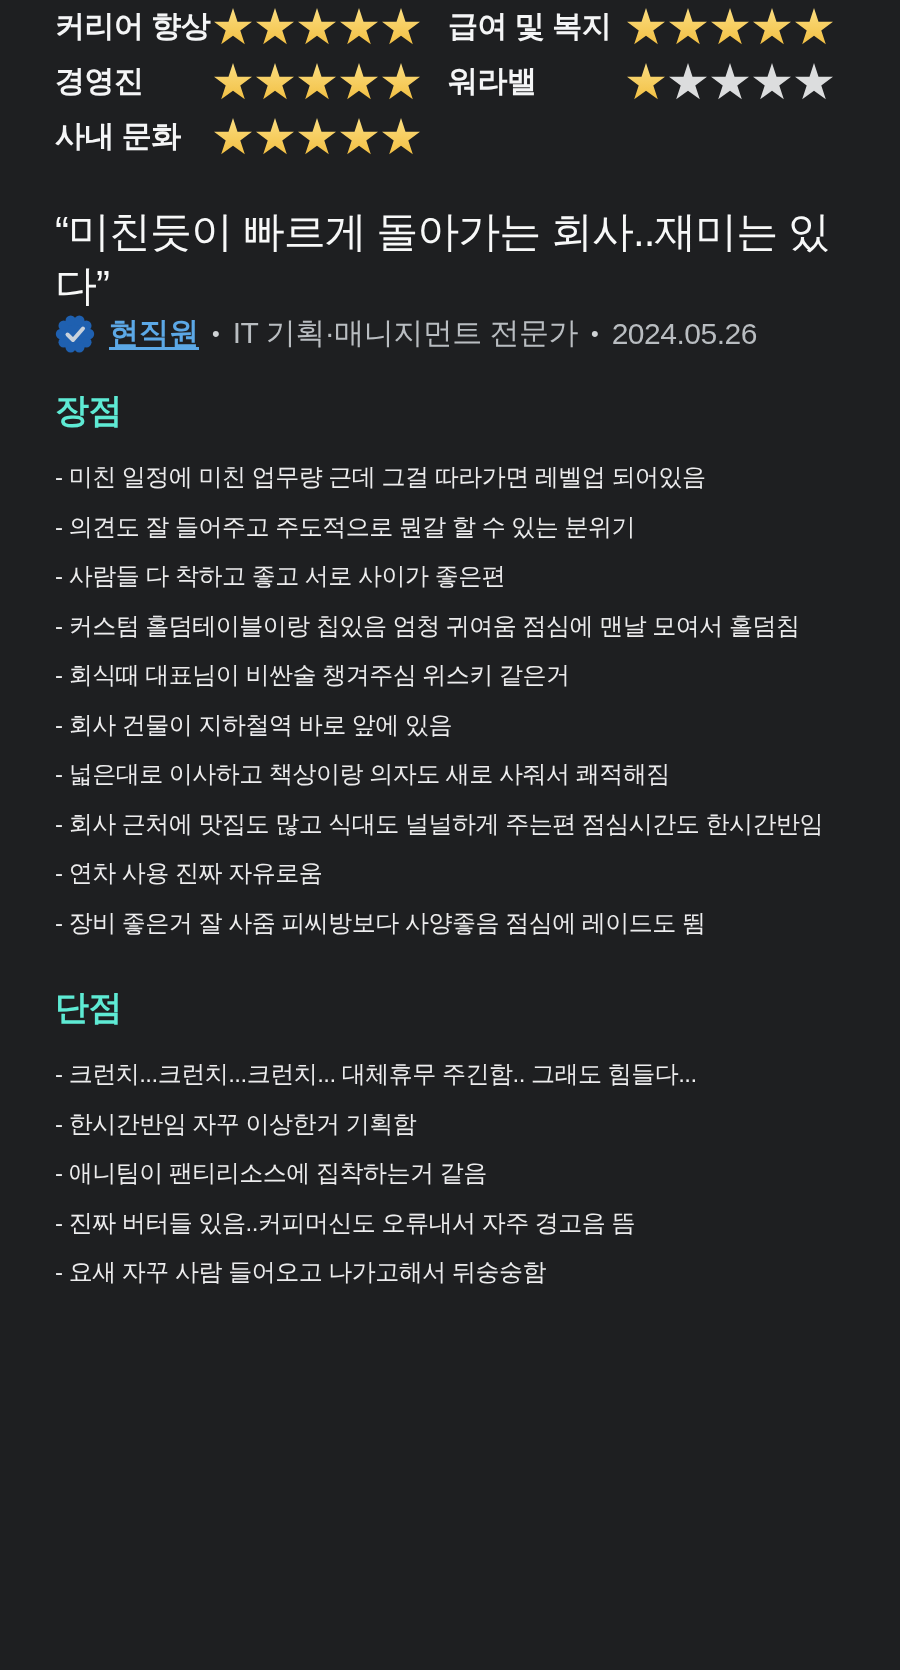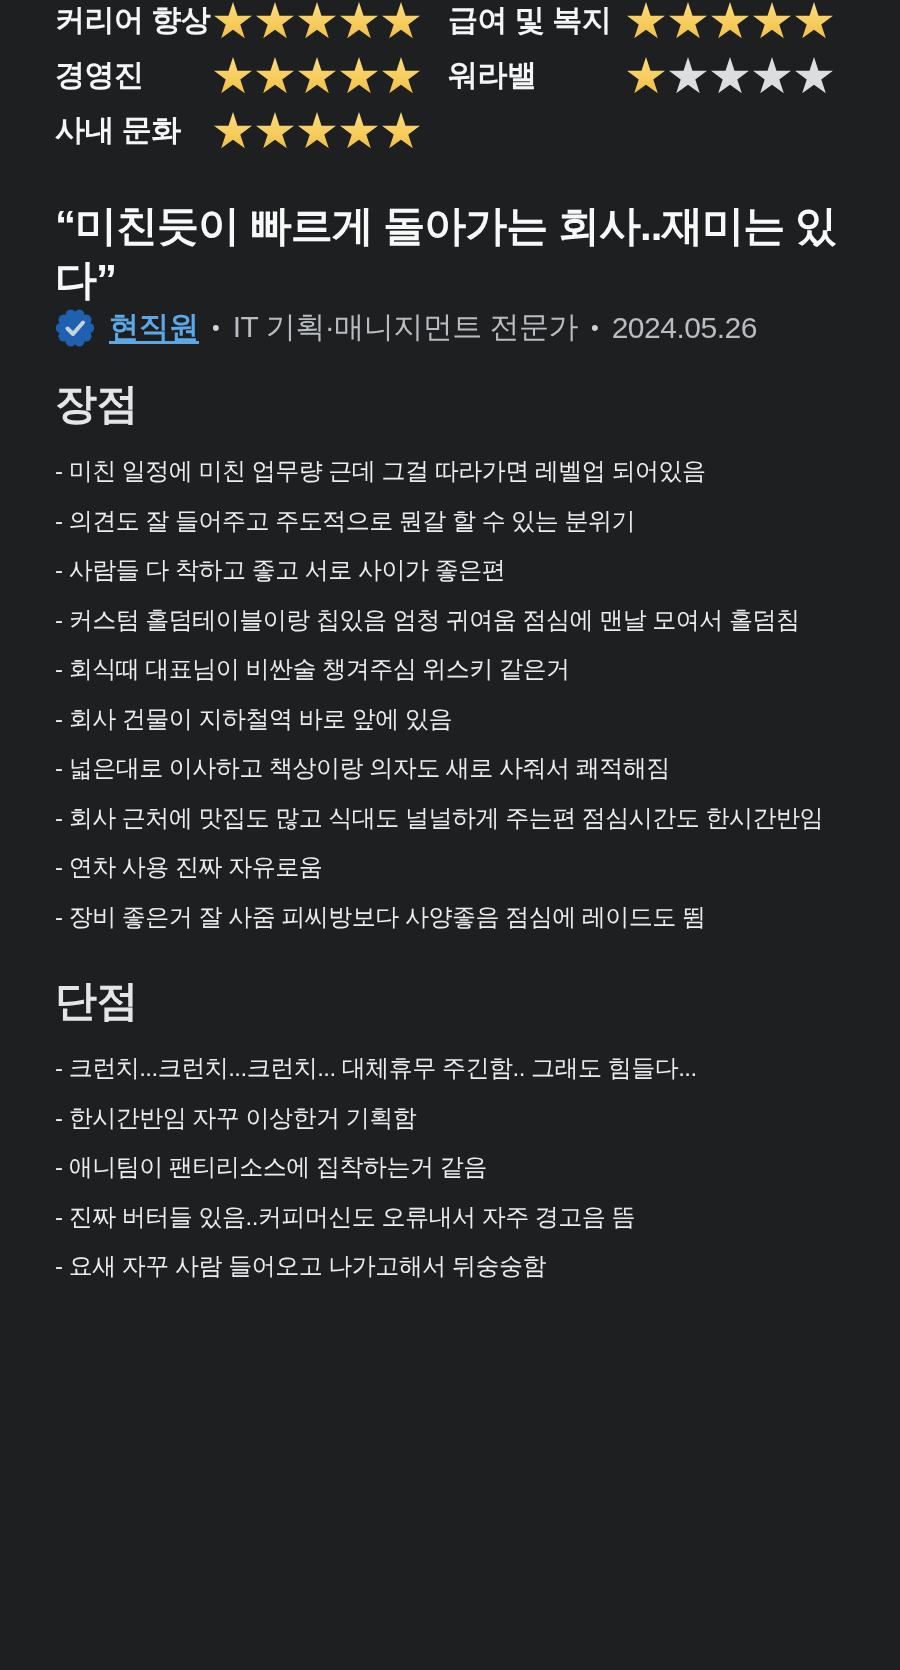--- a/index.html
+++ b/index.html
@@ -3,62 +3,62 @@
 <meta charset="utf-8">
 <style>
   * { margin: 0; padding: 0; box-sizing: border-box; }
   html, body { width: 900px; }
   body {
     width: 900px; height: 1670px; overflow: hidden;
     background: #1e1f21;
     font-family: "Liberation Sans", "DejaVu Sans", sans-serif;
     color: #ededee;
   }
-  .page { padding: 0 45px 0 55px; }
+  .page { padding: 6px 45px 0 55px; }
 
   
   .ratings {
     display: grid;
     grid-template-columns: 158px 235px 178px auto;
     row-gap: 14px;
     align-items: center;
   }
   .rating-label {
     font-size: 30px; font-weight: bold; color: #f4f5f6;
     letter-spacing: -0.5px; white-space: nowrap;
   }
   .stars { display: flex; gap: 2px; align-items: center; }
   .stars svg { display: block; }
 
   
   .title {
     margin-top: 48px;
-    font-size: 42px; line-height: 54px; font-weight: bold;
+    font-size: 42px; line-height: 54px; font-weight: normal;
     color: #f7f8f8; letter-spacing: -1px;
     word-break: break-all;
   }
 
   
   .author {
     display: flex; align-items: center;
     font-size: 30px; color: #b9bdc1;
     white-space: nowrap;
   }
   .badge { display: inline-flex; margin-right: 14px; }
   .author .name {
     font-weight: bold; text-decoration: underline;
     text-underline-offset: 4px; cursor: pointer;
   }
   .author .dot { font-size: 22px; color: #cfd2d5; margin: 0 13px; }
   .author .role, .author .date { letter-spacing: -0.5px; }
 
   
   .section-heading {
-    font-size: 42px; line-height: 48px; font-weight: bold;
-    color: #e5e5e5; letter-spacing: -0.5px;
+    font-size: 34px; line-height: 48px; font-weight: bold;
+    color: #5eead4; letter-spacing: -0.5px;
   }
   .pros-heading { margin-top: 32px; }
   .cons-heading { margin-top: 36px; }
   .bullet-list { margin-top: 18px; }
   .bullet-list p {
     font-size: 24px; line-height: 49.5px;
     color: #ececed; letter-spacing: -0.5px;
     word-break: break-all;
   }
 </style>

